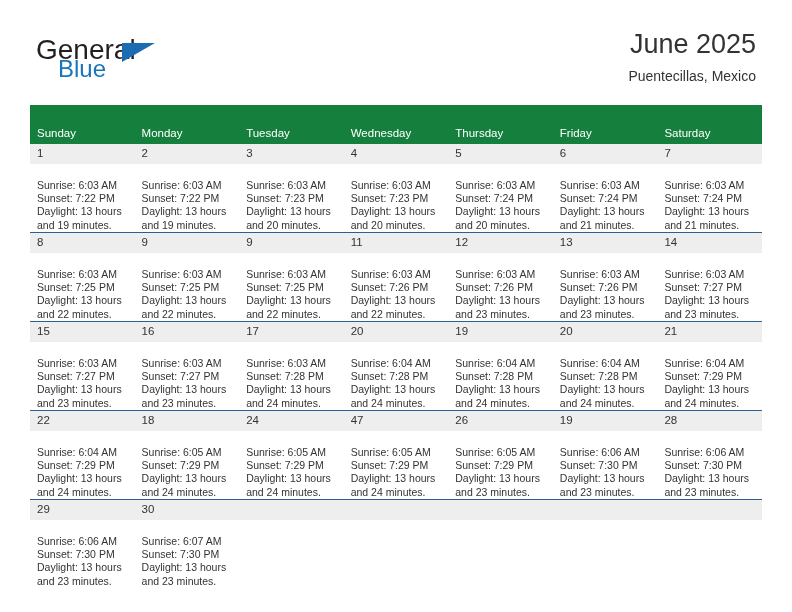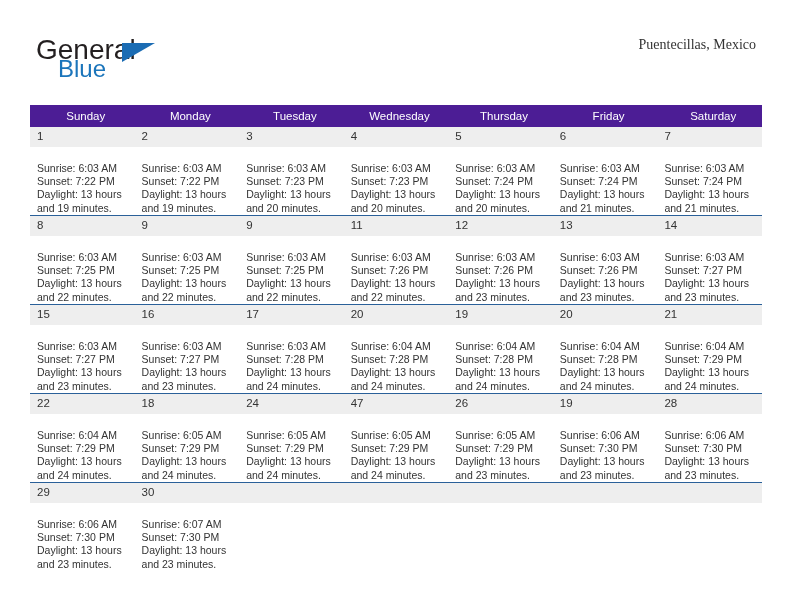--- a/index.html
+++ b/index.html
@@ -75,42 +75,42 @@
     line-height: 32px;
     font-weight: normal;
     font-family: "Liberation Sans", sans-serif;
     white-space: nowrap;
   }
   .cal-subtitle {
     margin-top: 8px;
     font-size: 14px;
     color: #333333;
     line-height: 17px;
-    font-family: Liberation Serif, serif;
+    font-family: Liberation Sans, sans-serif;
     white-space: nowrap;
   }
 
   
   .calendar {
     position: absolute;
     left: 30px;
     top: 105px;
     width: 732px;
     border-collapse: collapse;
     table-layout: fixed;
   }
   .calendar col { width: 104.57px; }
 
   .calendar thead th {
-    background: #4c1d95;
+    background: #15803d;
     color: #ffffff;
     font-size: 11.5px;
     font-weight: normal;
-    text-align: center;
-    padding: 5px 0 5px 7px;
+    text-align: left;
+    padding: 22px 0 5px 7px;
     height: 11px;
     font-family: "Liberation Sans", sans-serif;
   }
 
   .calendar td {
     vertical-align: top;
     padding: 0;
     border-top: 1.6px solid #2a6099;
     height: 88px;
   }
@@ -147,20 +147,21 @@
 
   <div class="header">
 
     <div class="brand">
       <span class="brand-general">General</span>
       <span class="brand-flag"></span>
       <span class="brand-blue">Blue</span>
     </div>
 
     <div class="title-block">
+      <div class="cal-title">June 2025</div>
       <div class="cal-subtitle">Puentecillas, Mexico</div>
     </div>
 
   </div>
 
   <table class="calendar">
     <colgroup>
       <col>
         <col>
         <col>

